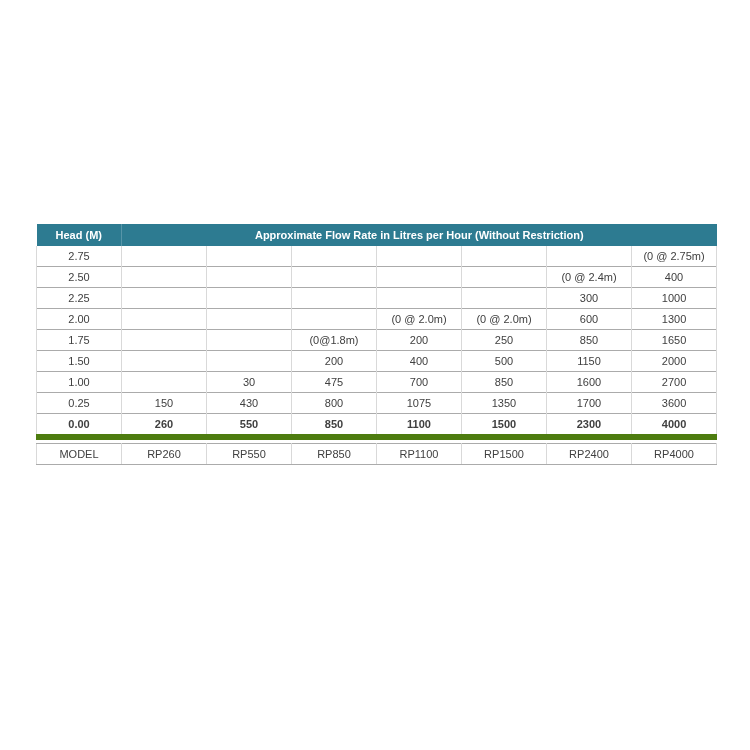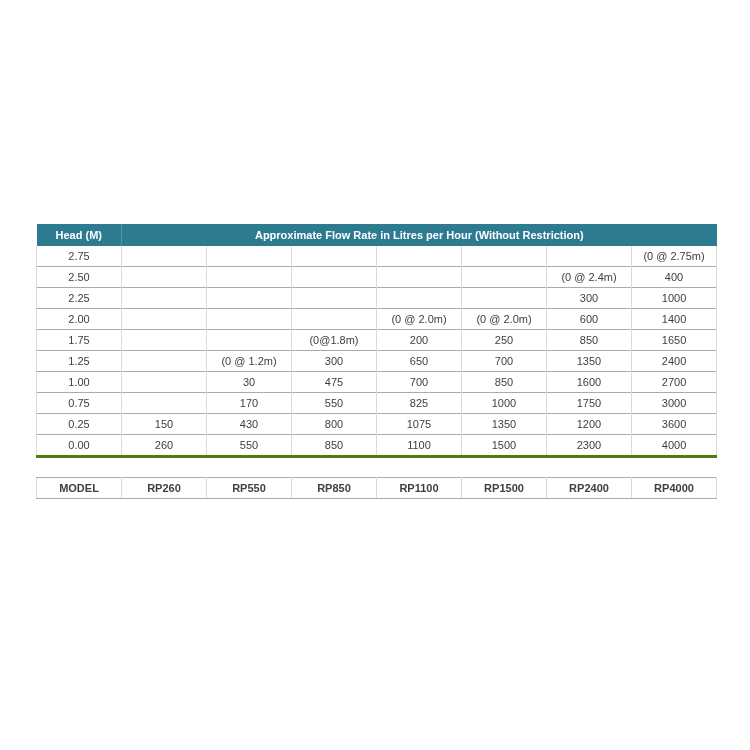--- a/index.html
+++ b/index.html
@@ -49,25 +49,25 @@
     color: #404040;
     border-top: 1px solid #ababab;
     border-left: 1px solid #d9d9d9;
     border-right: 1px solid #d9d9d9;
     background: #ffffff;
   }
   #main-table tbody tr:first-child td {
     border-top: none;
   }
   #main-table tbody tr:last-child td {
-    border-bottom: 3px solid #4d7c0f;
+    border-bottom: 6px solid #4d7c0f;
+    font-weight: bold;
   }
   #model-table {
-    margin-top: 19px;
-    font-weight: bold;
+    margin-top: 3px;
   }
   #model-table td {
     border-top: 1px solid #ababab;
     border-bottom: 1px solid #ababab;
   }
 </style>
 </head>
 <body>
 
 <div class="table-wrap">
@@ -121,70 +121,60 @@
           <td>1000</td>
         </tr>
         <tr>
           <td>2.00</td>
           <td></td>
           <td></td>
           <td></td>
           <td>(0 @ 2.0m)</td>
           <td>(0 @ 2.0m)</td>
           <td>600</td>
-          <td>1400</td>
+          <td>1300</td>
         </tr>
         <tr>
           <td>1.75</td>
           <td></td>
           <td></td>
           <td>(0@1.8m)</td>
           <td>200</td>
           <td>250</td>
           <td>850</td>
           <td>1650</td>
         </tr>
         <tr>
-          <td>1.25</td>
-          <td></td>
-          <td>(0 @ 1.2m)</td>
-          <td>300</td>
-          <td>650</td>
-          <td>700</td>
-          <td>1350</td>
-          <td>2400</td>
+          <td>1.50</td>
+          <td></td>
+          <td></td>
+          <td>200</td>
+          <td>400</td>
+          <td>500</td>
+          <td>1150</td>
+          <td>2000</td>
         </tr>
         <tr>
           <td>1.00</td>
           <td></td>
           <td>30</td>
           <td>475</td>
           <td>700</td>
           <td>850</td>
           <td>1600</td>
           <td>2700</td>
         </tr>
         <tr>
-          <td>0.75</td>
-          <td></td>
-          <td>170</td>
-          <td>550</td>
-          <td>825</td>
-          <td>1000</td>
-          <td>1750</td>
-          <td>3000</td>
-        </tr>
-        <tr>
           <td>0.25</td>
           <td>150</td>
           <td>430</td>
           <td>800</td>
           <td>1075</td>
           <td>1350</td>
-          <td>1200</td>
+          <td>1700</td>
           <td>3600</td>
         </tr>
         <tr>
           <td>0.00</td>
           <td>260</td>
           <td>550</td>
           <td>850</td>
           <td>1100</td>
           <td>1500</td>
           <td>2300</td>

